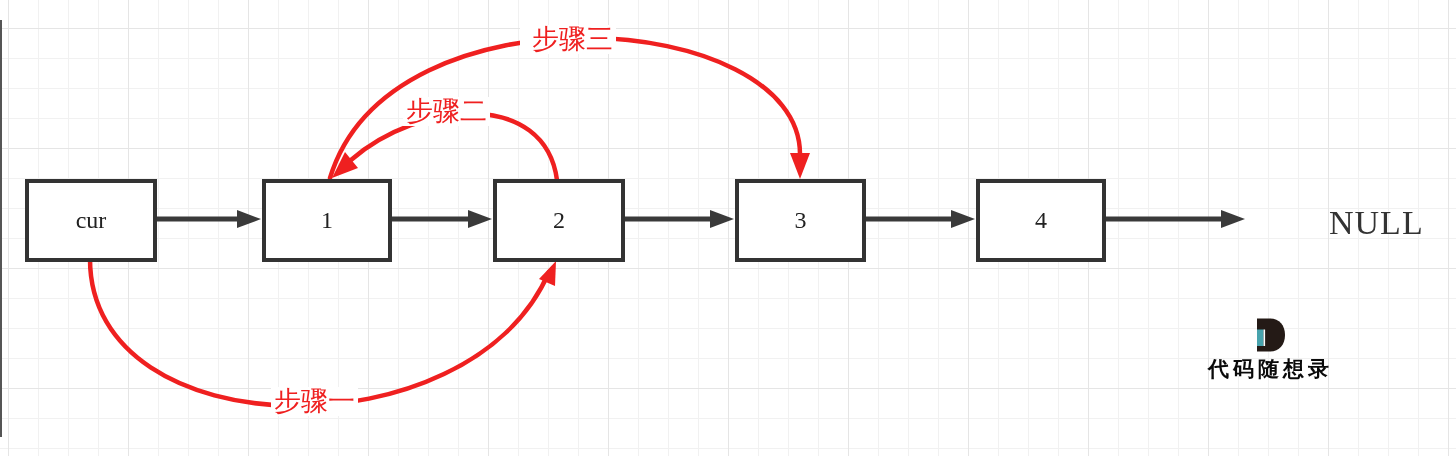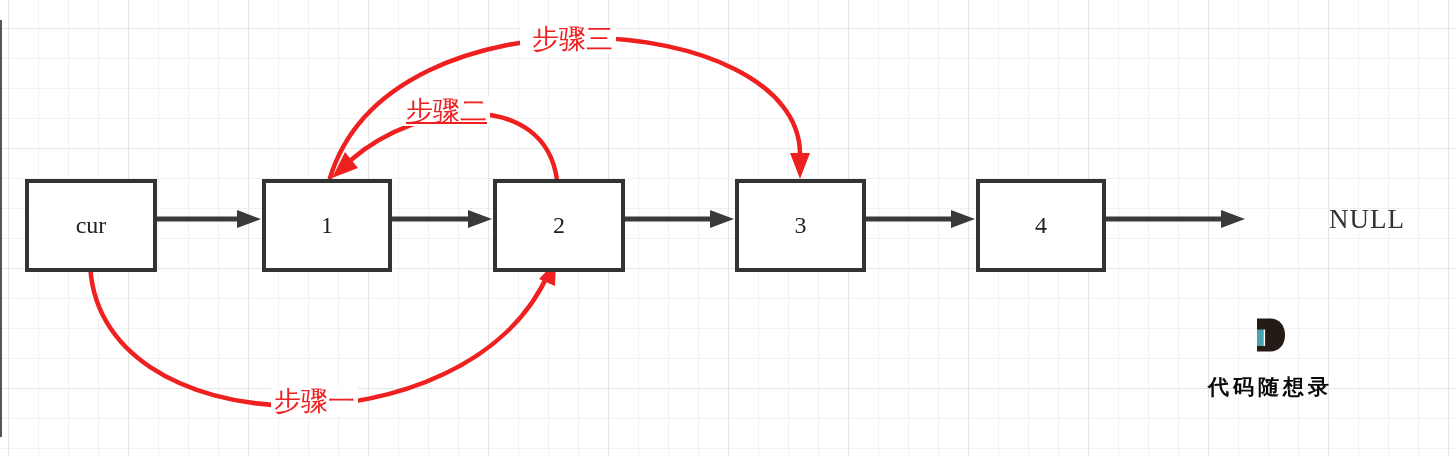--- a/index.html
+++ b/index.html
@@ -16,40 +16,40 @@
     background-size:120px 120px,120px 120px,30px 30px,30px 30px;
     background-position:8px 28px,8px 28px,8px 28px,8px 28px;
     font-family:"Liberation Serif", serif;
   }
   .edge-strip{
     position:absolute;left:0;top:20px;width:2px;height:417px;
     background:#555;
   }
   svg.wires{position:absolute;left:0;top:0;width:1456px;height:456px;}
   .node{
-    position:absolute;top:179px;height:93px;box-sizing:border-box;
+    position:absolute;top:179px;height:83px;box-sizing:border-box;
     border:4px solid #333;background:#fff;
     display:flex;align-items:center;justify-content:center;
     font-size:24px;color:#222;
   }
   .null-label{
     position:absolute;left:1329px;top:204px;
-    font-size:27px;color:#333;letter-spacing:1px;
+    font-size:34px;color:#333;letter-spacing:1px;
   }
   .step-label{
     position:absolute;color:#ef2020;background:#ffffff;
     font-size:27px;line-height:1;padding:1px 3px;white-space:nowrap;
   }
   .step-three{left:520px;top:25px;padding-left:12px;}
-  .step-two{left:403px;top:97px;text-decoration:underline;}
+  .step-two{left:403px;top:97px;}
   .step-one{left:271px;top:387px;text-align:right;}
   .logo{position:absolute;left:1208px;top:318px;width:140px;}
   .logo-d{display:block;margin-left:49px;width:28px;height:34px;}
   .logo-text{
-    display:block;margin-top:21px;
+    display:block;margin-top:3px;
     font-family:"Liberation Serif", serif;
     font-weight:bold;font-size:21px;color:#0a0a0a;
     letter-spacing:4px;white-space:nowrap;
   }
 </style>
 </head>
 <body>
 
 <div class="canvas">
 

